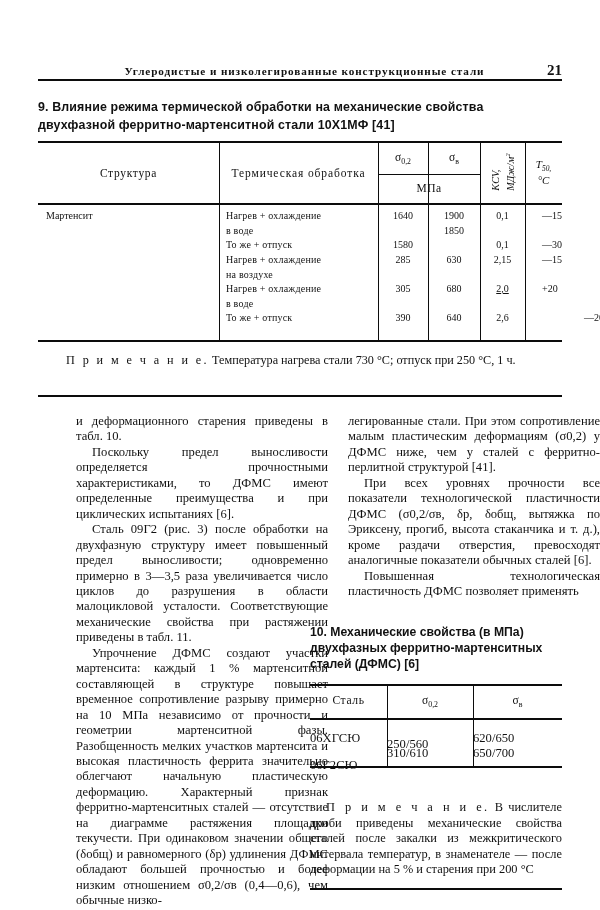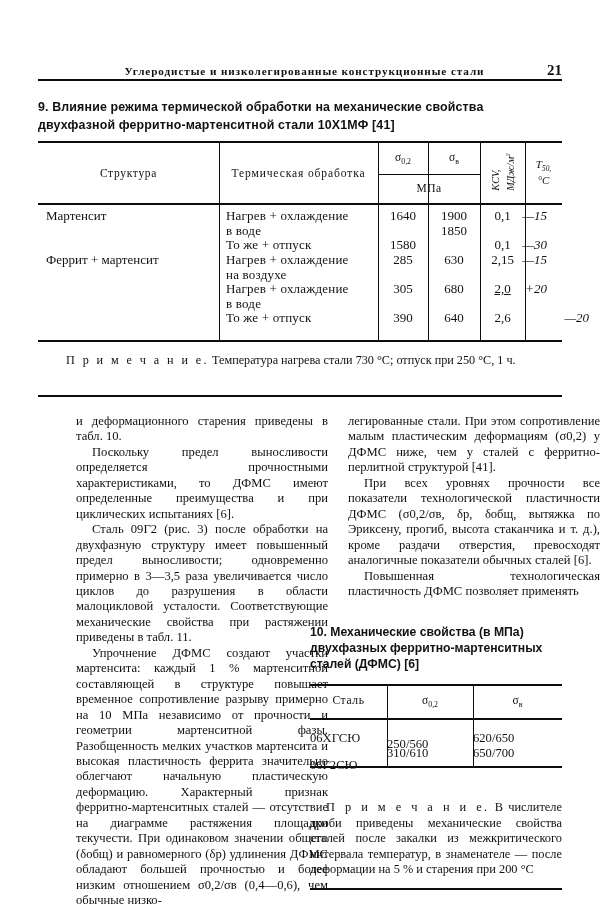--- a/index.html
+++ b/index.html
@@ -114,29 +114,29 @@
   .t50-inner { font-size: 11px; font-style: italic; line-height: 10.5px; text-align:center; }
 
   sub { font-size: 0.68em; }
   sup { font-size: 0.68em; }
 
   
   .t9-body { position: absolute; left: 0; top: 63px; width: 524px; height: 136px; }
   .cell {
     position: absolute;
     font-family: "Liberation Serif", serif;
-    font-size: 13px;
+    font-size: 10px;
     line-height: 14.6px;
   }
   .c-struct { left: 8px;   text-align: left; width: 170px; }
   .c-treat  { left: 188px; text-align: left; width: 150px; letter-spacing: 0.2px; }
   .c-s02    { left: 340px; text-align: center; width: 50px; }
   .c-sv     { left: 390px; text-align: center; width: 52px; }
   .c-kcv    { left: 442px; text-align: center; width: 45px; }
-  .c-t50    { left: 472px; text-align: right; width: 37px; font-style: italic; }
+  .c-t50    { left: 504px; text-align: left; width: 37px; }
 
   .note {
     position: absolute;
     font-family: "Liberation Serif", serif;
     font-size: 12.2px;
     line-height: 16px;
     text-align: justify;
   }
   .note-sp { letter-spacing: 2.4px; }
   .note9 { left: 38px; top: 352px; width: 524px; text-indent: 28px; }
@@ -254,21 +254,20 @@
     <div class="t50-wrap">
       <div class="t50-inner">
         <span>T</span><sub>50,</sub><br>
         <span>°C</span>
       </div>
     </div>
 
     <div class="t9-body">
 
       <div class="cell c-struct" style="top:5px;">Мартенсит</div>
-      <div class="cell c-struct" style="top:49px;">Феррит + мартенсит</div>
 
       <div class="cell c-treat" style="top:5px;">
         <span>Нагрев + охлаждение</span><br>
         <span>в воде</span>
       </div>
       <div class="cell c-s02" style="top:5px;">1640</div>
       <div class="cell c-sv" style="top:5px;">1900</div>
       <div class="cell c-kcv" style="top:5px;">0,1</div>
       <div class="cell c-t50" style="top:5px;">—15</div>
 

